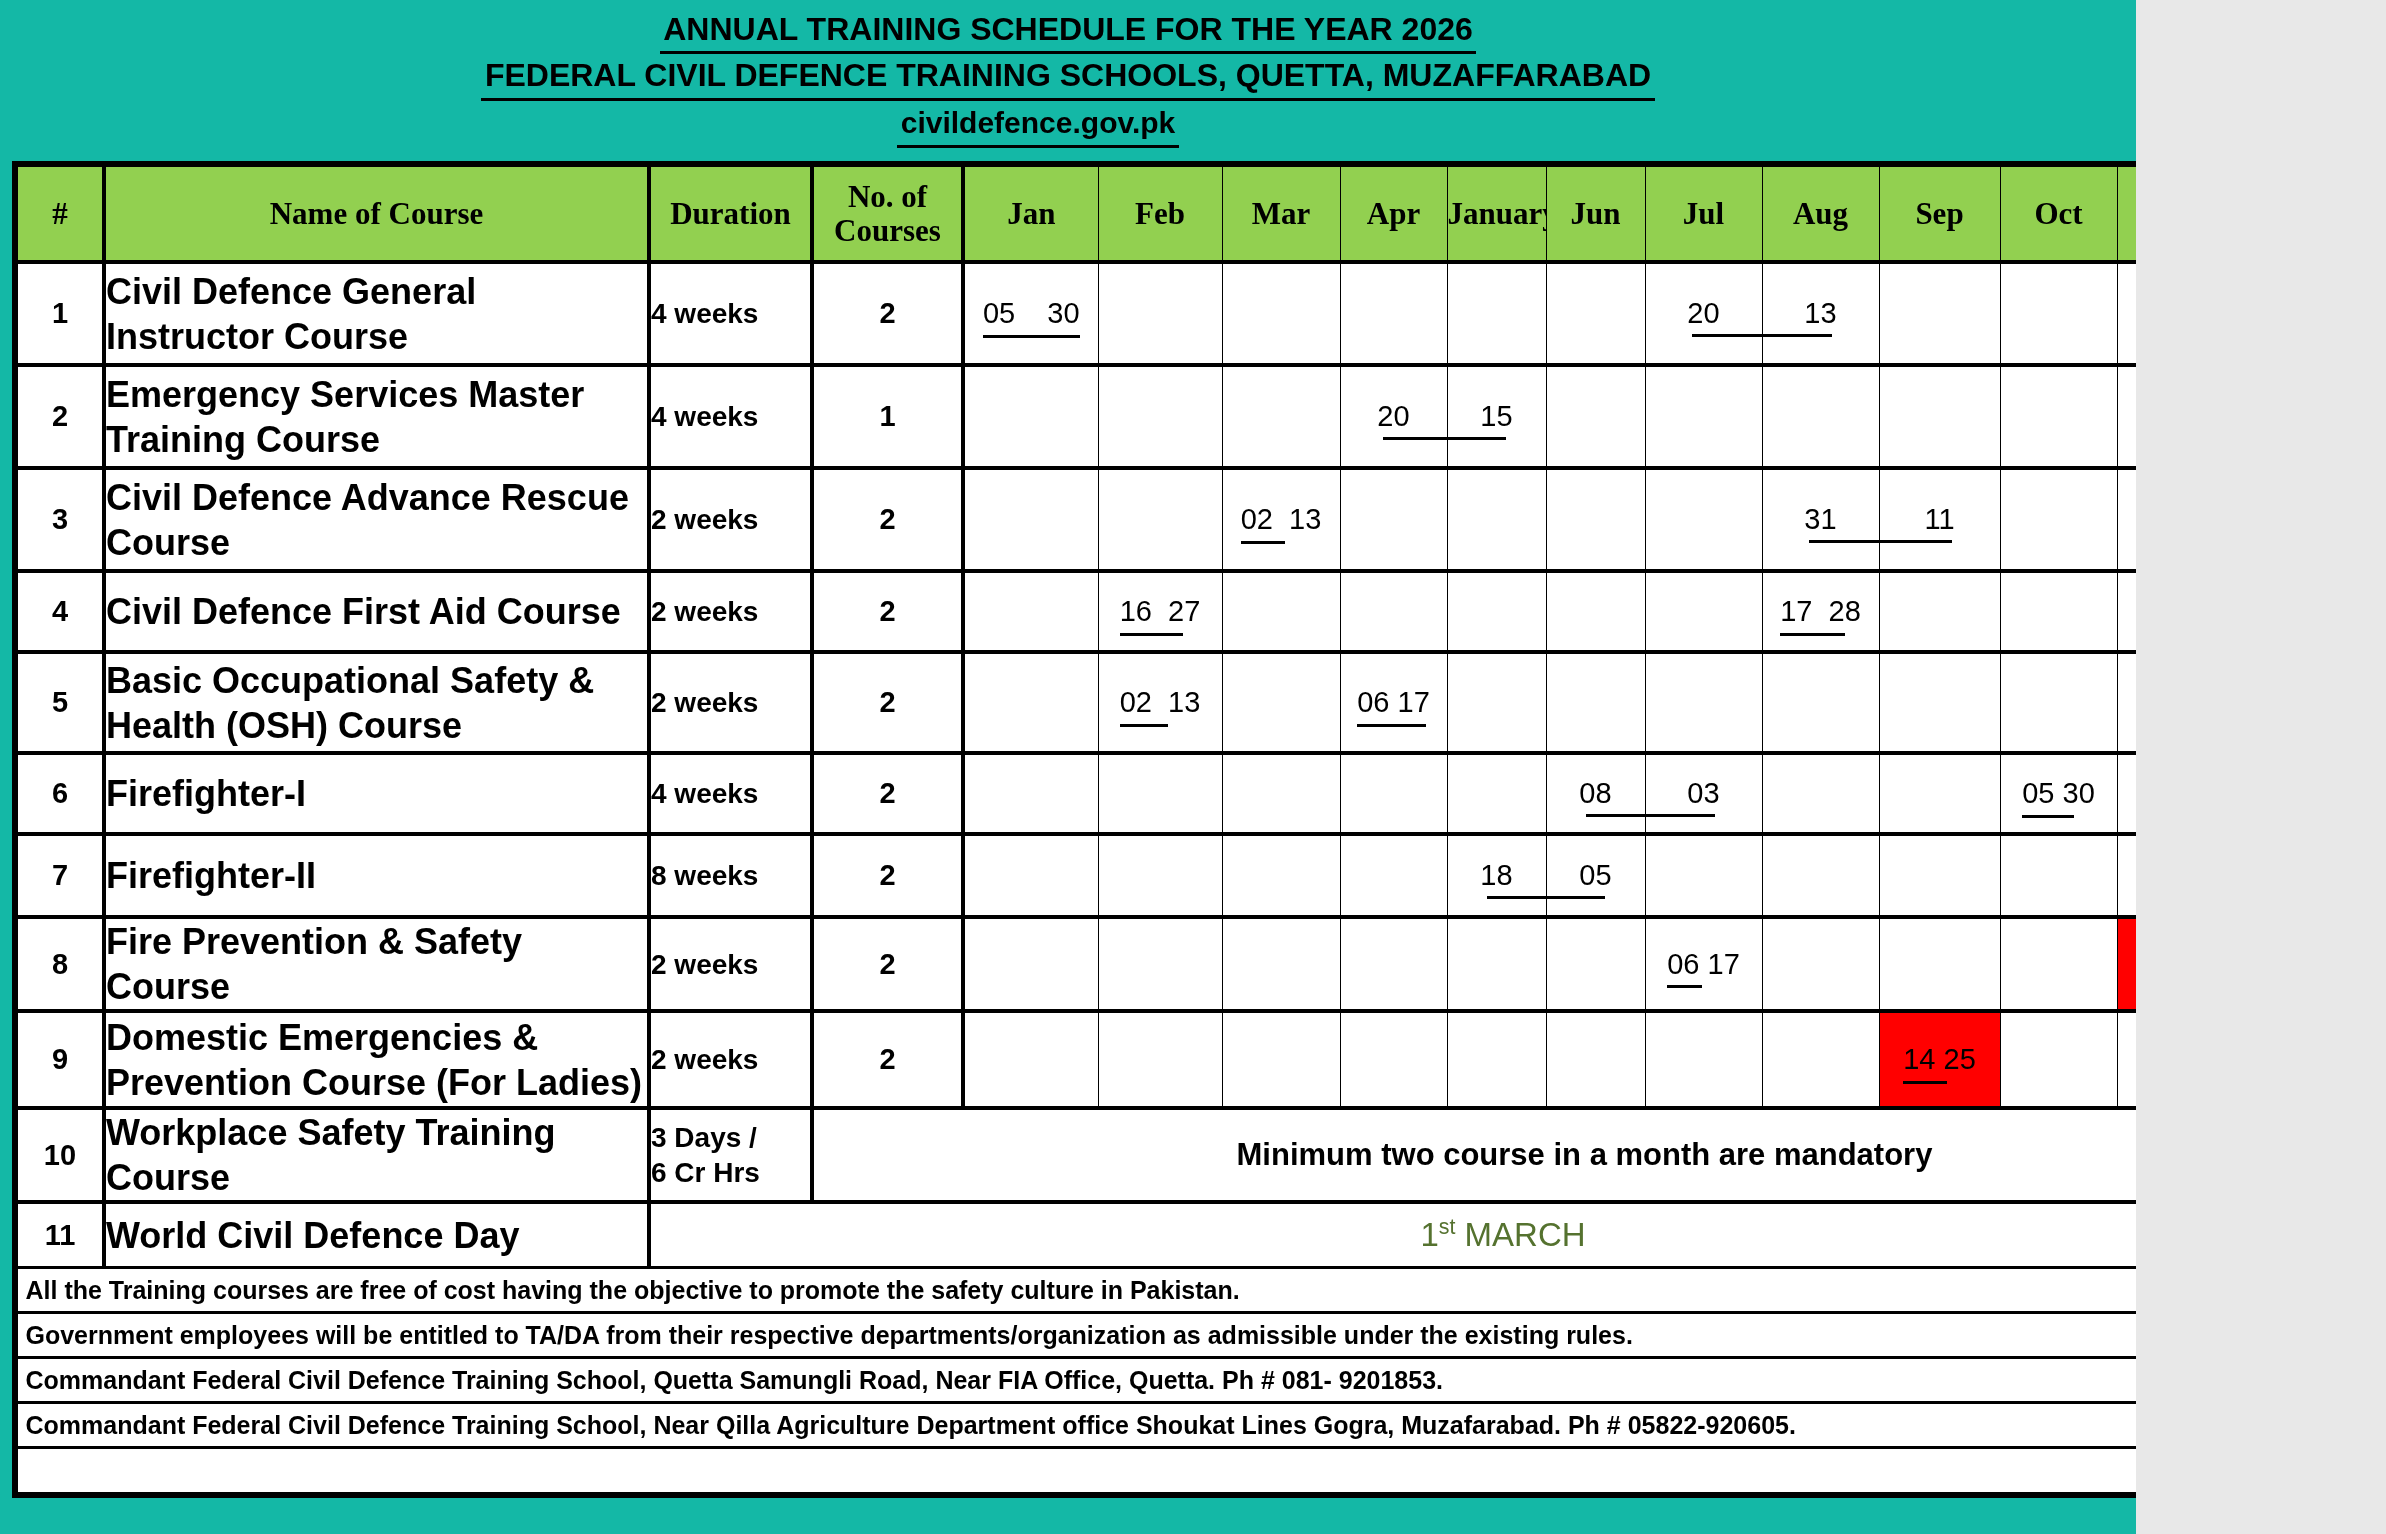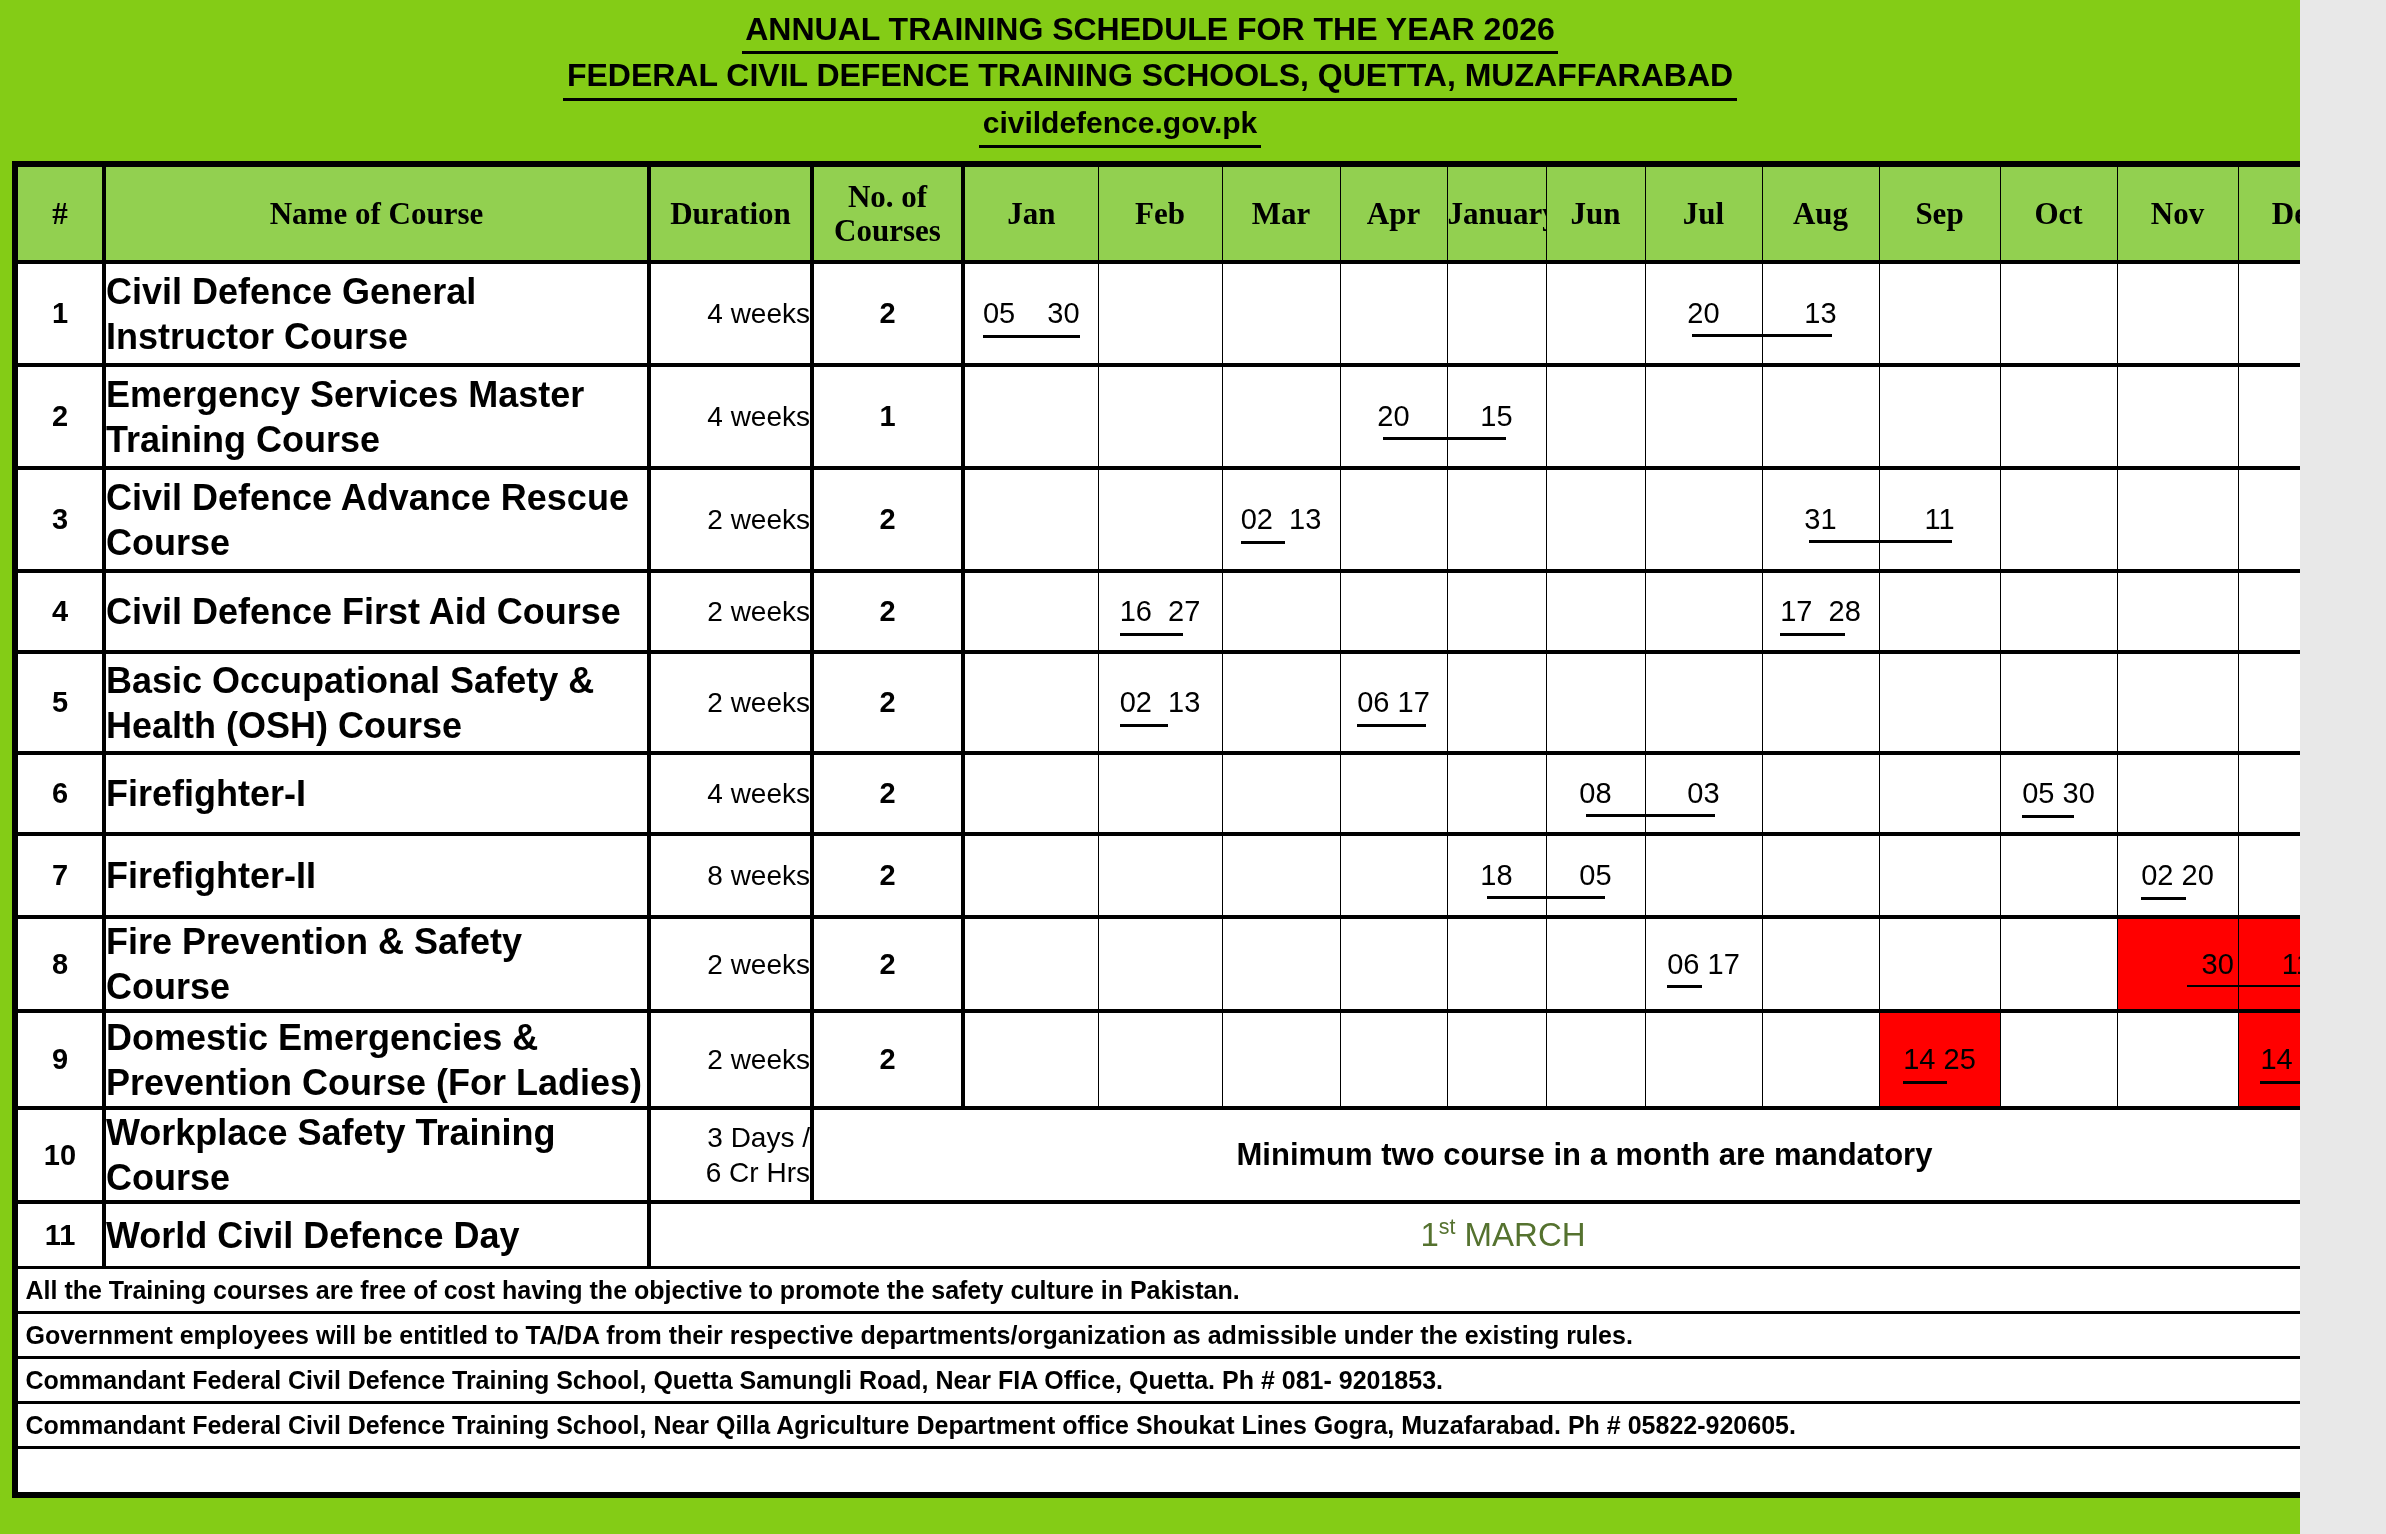--- a/index.html
+++ b/index.html
@@ -1,17 +1,17 @@
 <!DOCTYPE html>
 <html style="font-size:15px"><head>
 <meta charset="utf-8">
 <style>
   html,body{margin:0;padding:0;background:#e8e8e8;}
   .page{
-    position:relative;width:2300px;height:1534px;background:#84cc16;
+    position:relative;width:2136px;height:1534px;background:#14b8a6;
     font-family:"Liberation Sans",sans-serif;color:#000;overflow:hidden;
   }
   
   .titles{padding-top:7.5px;text-align:center;}
   .tline{line-height:43px;font-weight:bold;}
   .t1,.t2{font-size:32px;}
   .t3{font-size:30px;}
   .t3row{padding-right:60px;}
   .tline span{display:inline-block;border-bottom:3.7px solid #000;padding:0 3.7px 0.9px 3.7px;}
   
@@ -26,21 +26,21 @@
     text-align:center;vertical-align:middle;height:93px;line-height:1.1;
   }
   tbody td{vertical-align:middle;position:relative;}
   tbody tr > *{border-top:4.7px solid #000;}
   
   .vmaj{border-left:4.7px solid #000;}
   .vmin{border-left:1.9px solid #000;}
   
   td.numc{text-align:center;font-weight:bold;font-size:29px;}
   td.namec{text-align:left;font-weight:bold;font-size:36px;line-height:1.25;padding:1.9px 5.6px 1.9px 9.3px;}
-  td.durc{text-align:right;font-weight:normal;font-size:28px;white-space:pre-line;line-height:1.25;}
+  td.durc{text-align:left;font-weight:bold;font-size:28px;white-space:pre-line;line-height:1.25;}
   td.crsc{text-align:center;font-weight:bold;font-size:29px;}
   td.mcell{text-align:center;font-size:29px;font-weight:normal;}
   td.red{background:var(--red,#FF0000);}
   
   td.mcell .d{position:relative;white-space:pre;display:inline-block;}
   td.mcell.kin .d::after{
     content:"";position:absolute;left:0;top:calc(100% + 4.7px);height:2.8px;
     background:#000;width:var(--uw,100%);
   }
   td.kstart::after{

